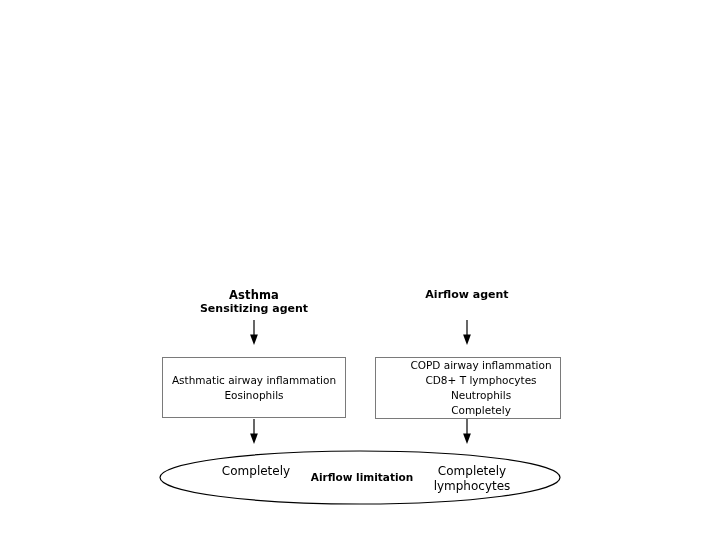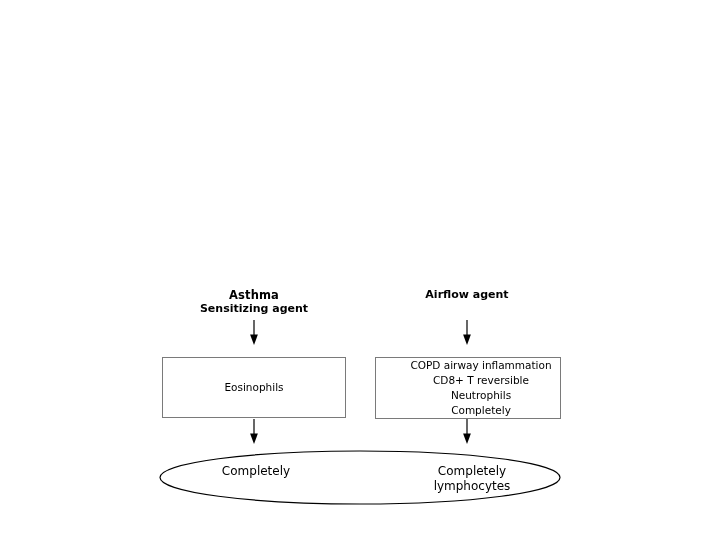--- a/index.html
+++ b/index.html
@@ -112,26 +112,27 @@
   </div>
 
   <div class="arrow" id="arrow-copd-top">
     <svg width="14" height="26" viewBox="0 0 14 26">
       <line x1="7" y1="0" x2="7" y2="17" stroke="#000000" stroke-width="1.2"></line>
       <polygon points="7,25 3.1,14.5 10.9,14.5" fill="#000000"></polygon>
     </svg>
   </div>
 
   <div class="process-box" id="box-asthma">
+    <span class="line">Asthmatic airway inflammation</span>
     <span class="line">Eosinophils</span>
   </div>
 
   <div class="process-box" id="box-copd">
     <span class="line">COPD airway inflammation</span>
-    <span class="line">CD8+ T reversible</span>
+    <span class="line">CD8+ T lymphocytes</span>
     <span class="line">Neutrophils</span>
     <span class="line">Completely</span>
   </div>
 
   <div class="arrow" id="arrow-asthma-bot">
     <svg width="14" height="26" viewBox="0 0 14 26">
       <line x1="7" y1="0" x2="7" y2="17" stroke="#000000" stroke-width="1.2"></line>
       <polygon points="7,25 3.1,14.5 10.9,14.5" fill="#000000"></polygon>
     </svg>
   </div>
@@ -146,19 +147,22 @@
   <div id="ellipse-wrap">
     <svg width="402" height="55" viewBox="0 0 402 55">
       <ellipse cx="201" cy="27.5" rx="200" ry="26.5" fill="none" stroke="#000000" stroke-width="1.2"></ellipse>
     </svg>
   </div>
 
   <div class="ellipse-label" id="lbl-reversible">
     <span class="line">Completely</span>
   </div>
 
+  <div class="ellipse-label" id="lbl-airflow">
+    <span class="line">Airflow limitation</span>
+  </div>
 
   <div class="ellipse-label" id="lbl-irreversible">
     <span class="line">Completely</span>
     <span class="line">lymphocytes</span>
   </div>
 
 </div>
 
 </body></html>

